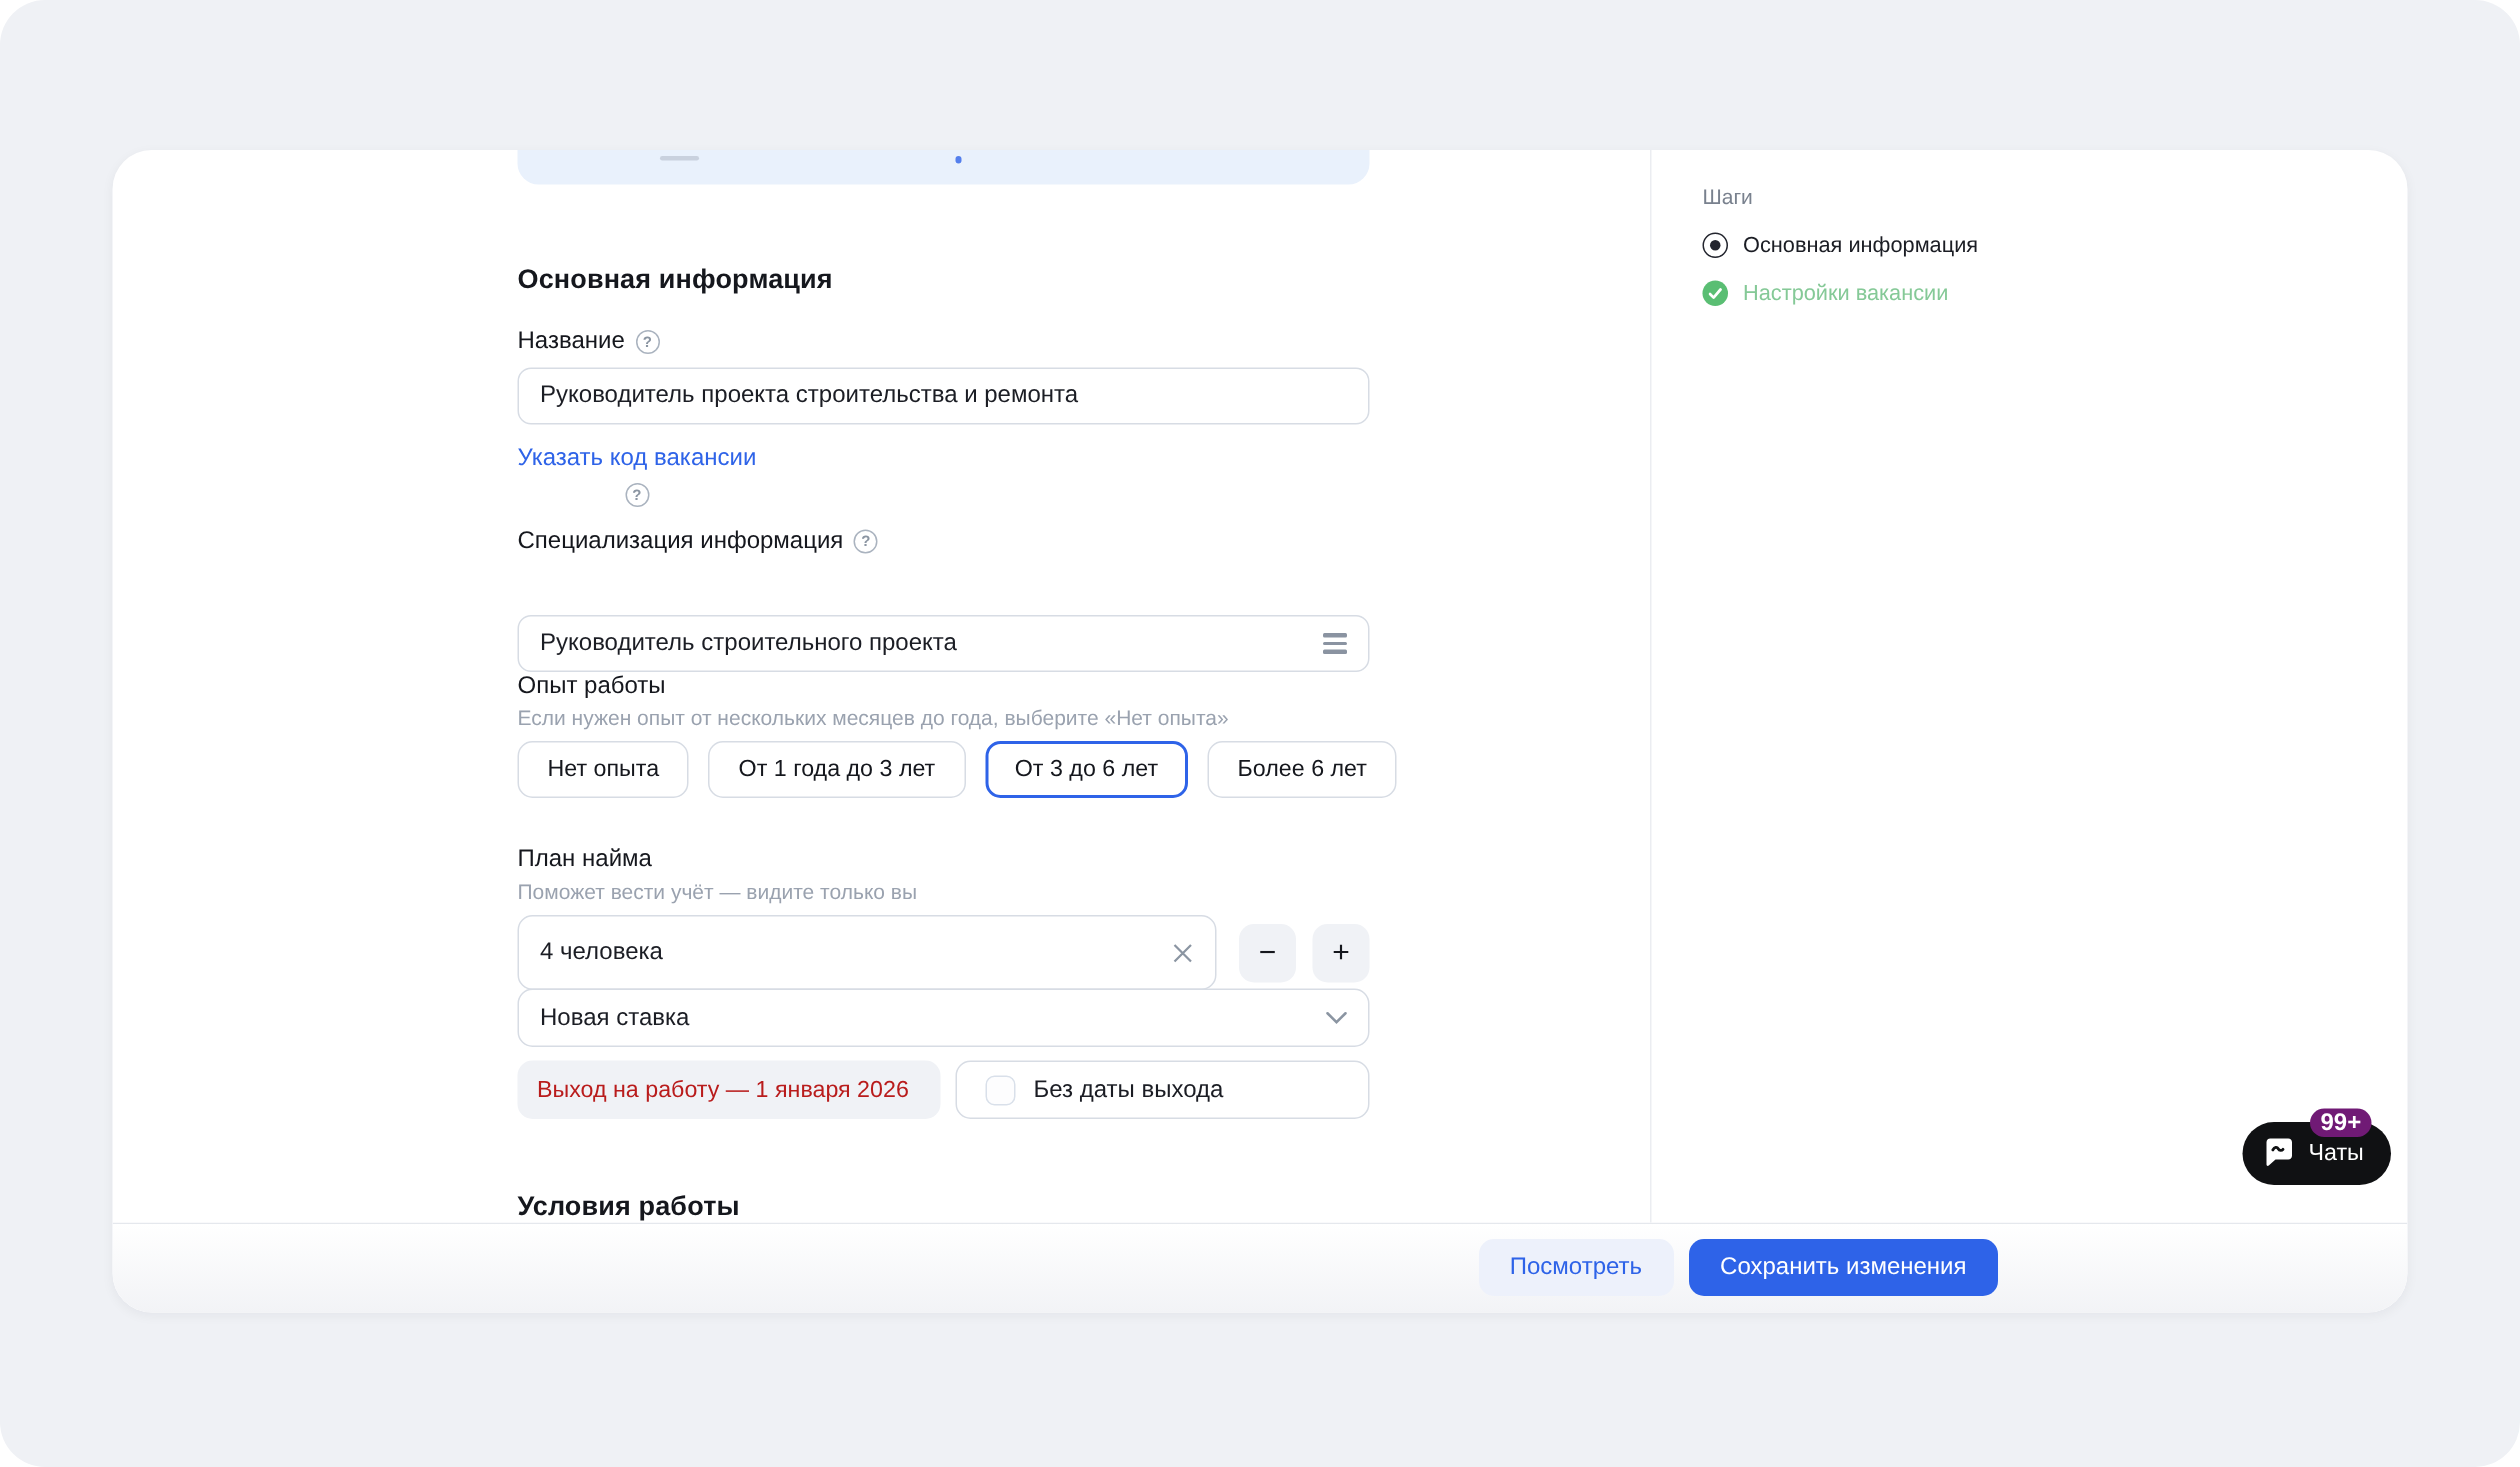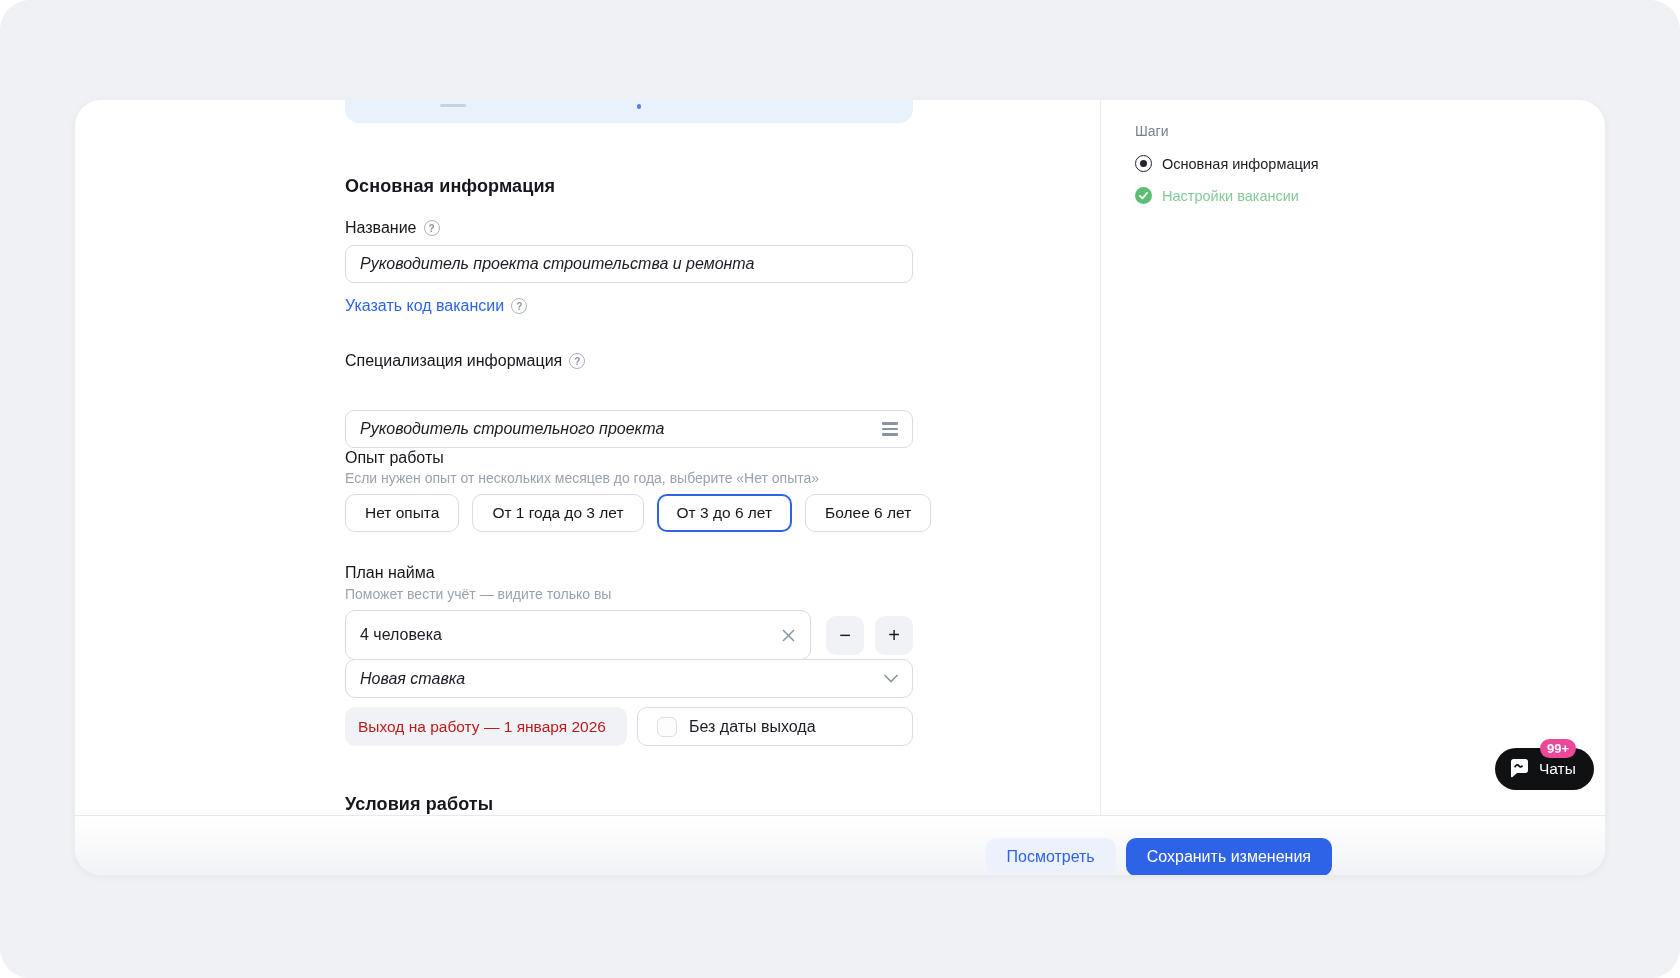--- a/index.html
+++ b/index.html
@@ -33,25 +33,25 @@
   .q-icon {
     width:16px; height:16px; border:1px solid #aab3bf; border-radius:50%;
     display:flex; align-items:center; justify-content:center;
     font-size:10px; font-weight:700; color:#8b95a2; background:#fff;
   }
   .hint { position:absolute; font-size:14px; color:#9aa2af; }
   .text-input, .fake-input {
     position:absolute; width:568px; height:38px;
     border:1px solid #d7dce4; border-radius:9px; background:#fff;
     font-size:16px; color:#1b1d24; font-family:"Liberation Sans",sans-serif;
-    padding:0 14px; display:flex; align-items:center;font-style:italic;
+    padding:0 14px; display:flex; align-items:center;
   }
   input.text-input { display:block; line-height:36px; }
   .fake-input .grow { flex:1; }
-  .link-row { position:absolute; display:flex; align-items:center; gap:7px; }
+  .link-row { position:absolute; display:flex; align-items:center; gap:7px;flex-direction:column; }
   .link { font-size:16px; color:#2e63e8; text-decoration:none; }
   
   .bars { display:flex; flex-direction:column; gap:3px; }
   .bars span { display:block; width:16px; height:2.5px; background:#8a93a1; border-radius:1px; }
   
   .chip-row { position:absolute; display:flex; gap:13px; width:568px; }
   .opt-btn {
     height:38px; padding:0 19px; background:#fff;
     border:1px solid #d7dce4; border-radius:10px;
     font-size:15.5px; color:#15171d; font-family:"Liberation Sans",sans-serif;
@@ -91,35 +91,35 @@
     display:flex; align-items:center; justify-content:center; }
   .step.active .step-label { color:#1b1d24; }
   .step.done .step-label { color:#85c997; }
   
   .footer-bar {
     position:absolute; left:0; bottom:0; width:100%; height:60px;
     border-top:1px solid #e5e8ed;
     background:linear-gradient(180deg,#ffffff 0%, #f2f3f6 100%);
     border-radius:0 0 26px 26px;
   }
-  .footer-actions { position:absolute; right:273px; top:22px; display:flex; gap:10px; }
+  .footer-actions { position:absolute; right:273px; top:10px; display:flex; gap:10px; }
   .btn { height:38px; border:none; border-radius:10px; font-size:16px;
     font-family:"Liberation Sans",sans-serif; display:flex; align-items:center; cursor:pointer; }
   .btn-preview { background:#edf1fb; color:#2e63e8; padding:0 21px; }
   .btn-save { background:#2e63e8; color:#ffffff; padding:0 21px; font-weight:400; }
   
   .chat { position:absolute; left:1495px; top:748px; }
   .chat-pill {
     height:42px; background:#101113; border-radius:21px; border:none; cursor:pointer;
     display:flex; align-items:center; gap:8px; padding:0 18px 0 13px;
     color:#fff; font-size:15.5px; font-family:"Liberation Sans",sans-serif;
   }
   .chat-badge {
     position:absolute; left:45px; top:-9px; height:19px; padding:0 7px;
-    background:#ec4899; border-radius:10px; color:#fff; font-size:13px; font-weight:700;
+    background:#701a75; border-radius:10px; color:#fff; font-size:16px; font-weight:700;
     display:flex; align-items:center;
   }
 </style>
 </head>
 <body>
 
 <div class="screen">
   <div class="card">
 
     <div class="banner">

